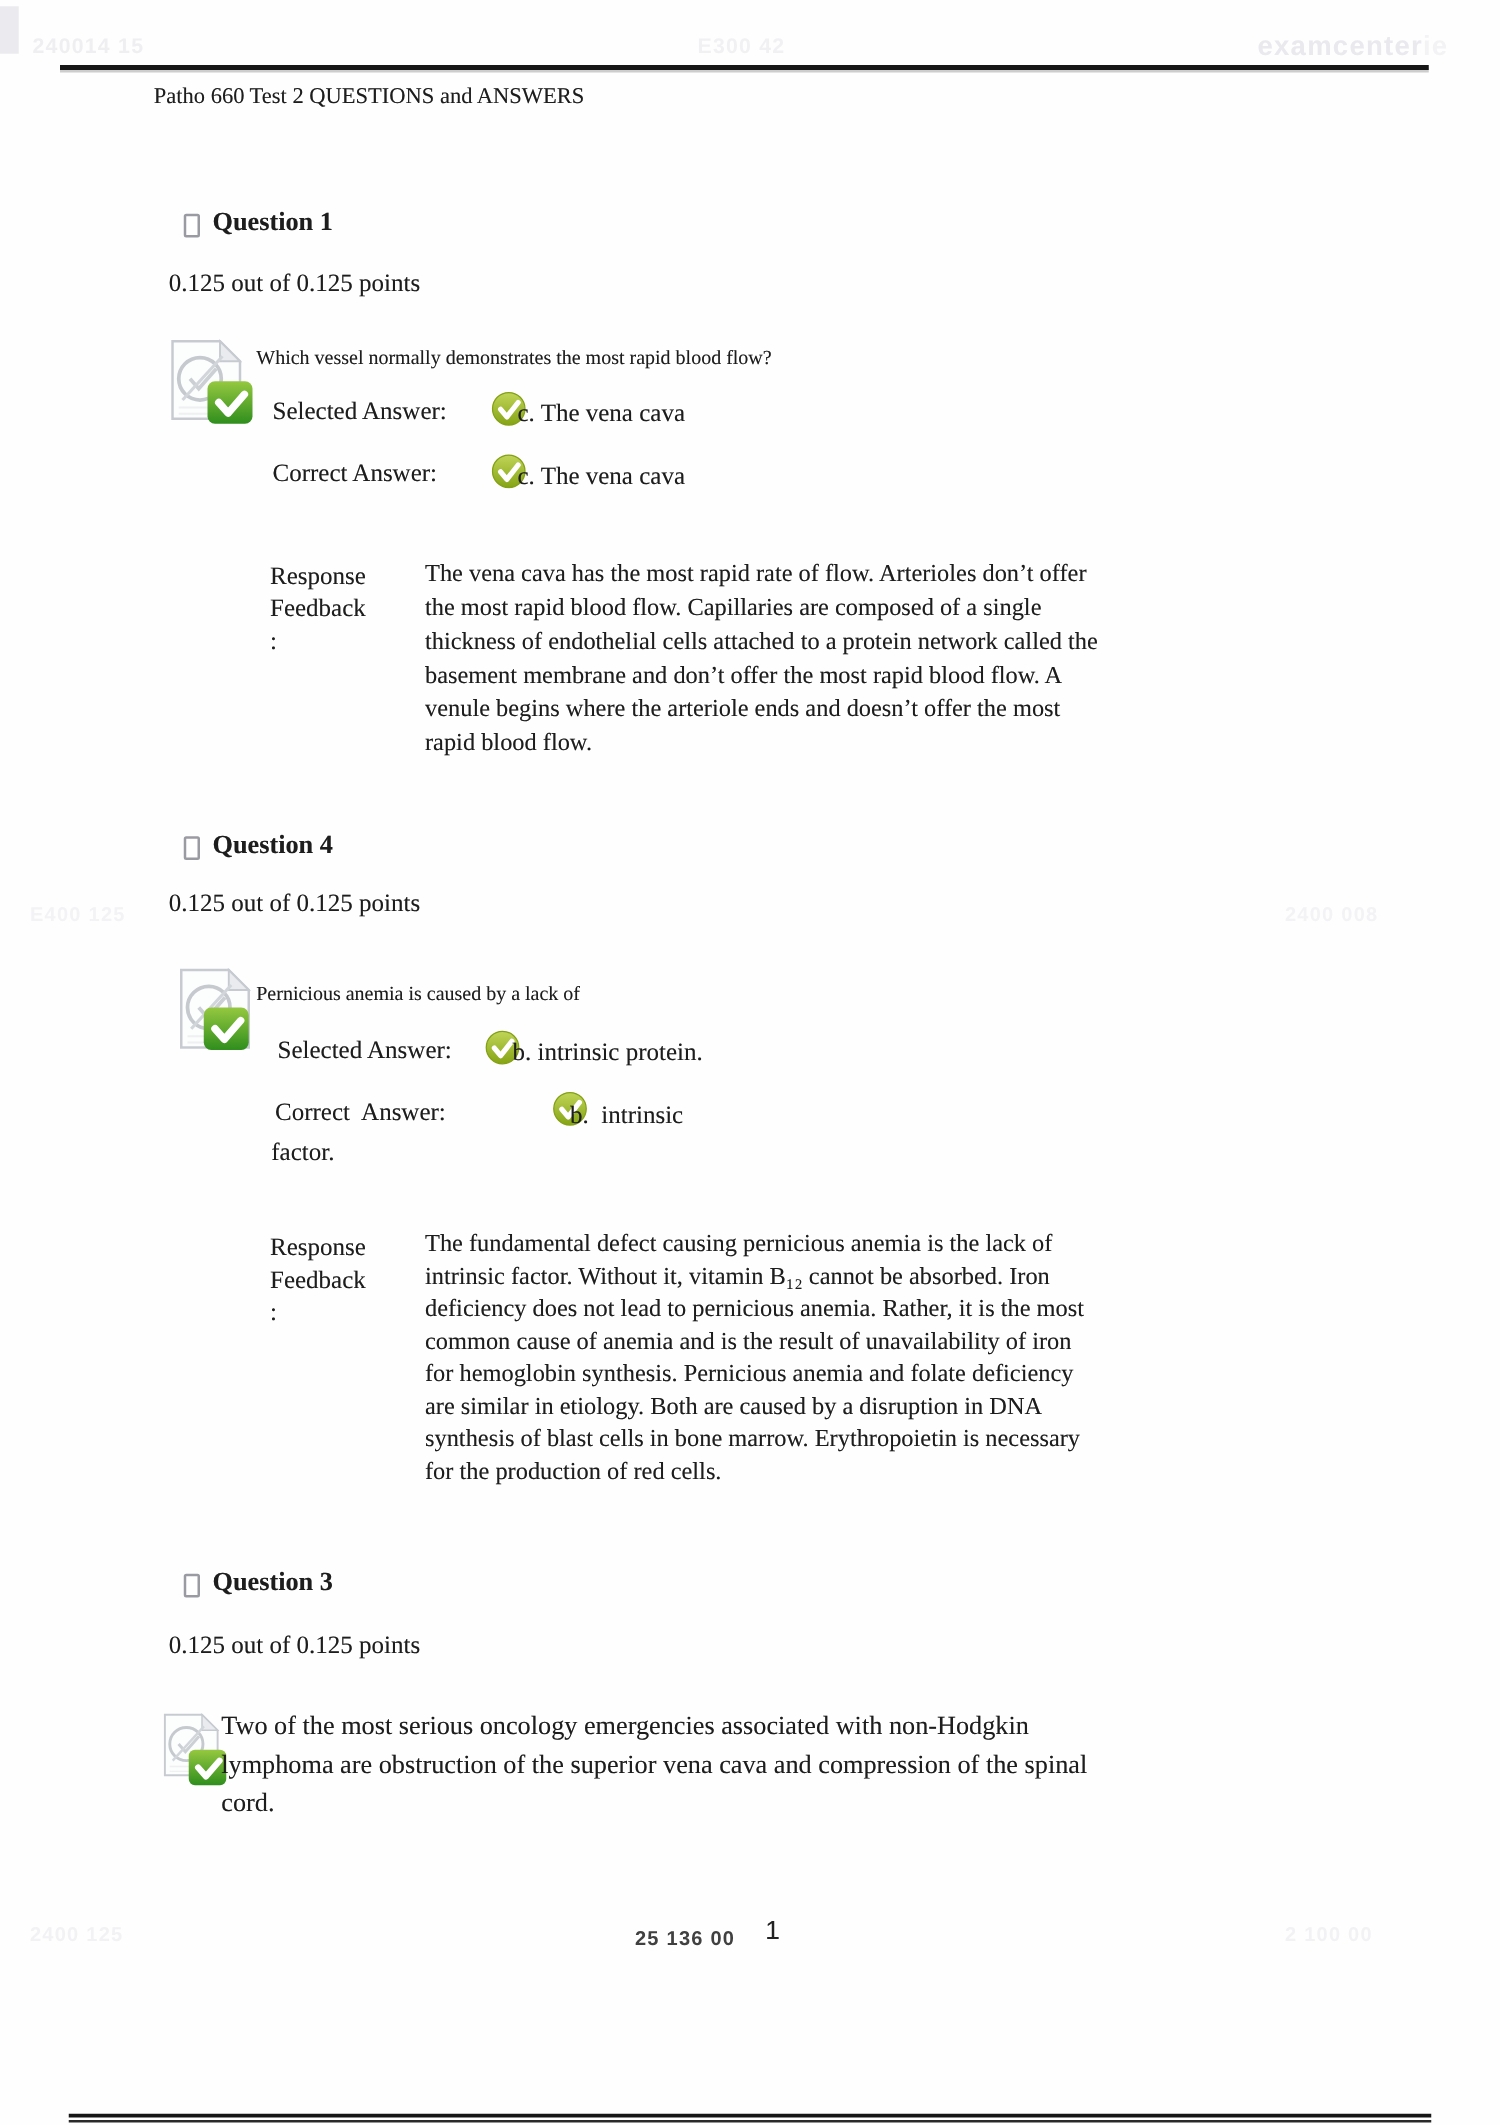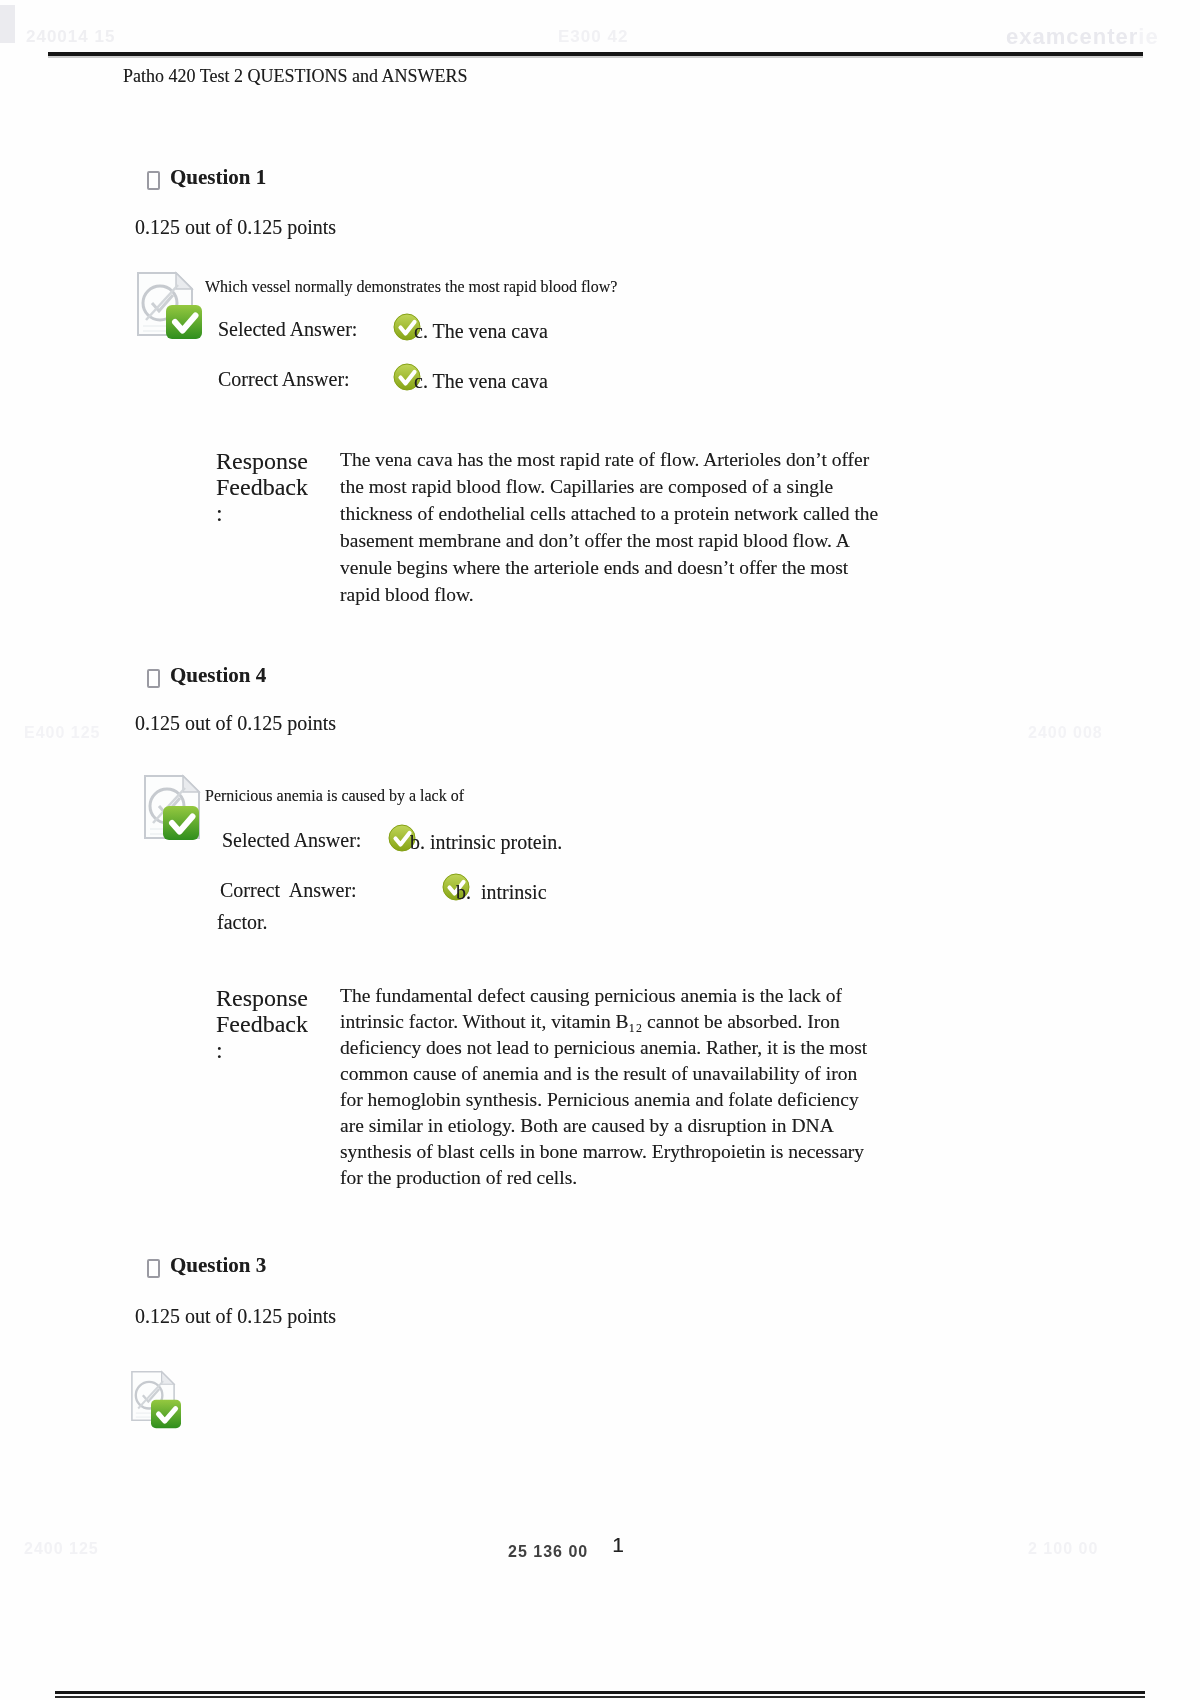--- a/index.html
+++ b/index.html
@@ -35,21 +35,21 @@
   .q-block{position:absolute;left:0;width:1200px;}
   #q1{top:160px;height:470px;}
   #q2{top:655px;height:560px;}
   #q3{top:1245px;height:230px;}
 
   .tofu{width:9px;height:15px;border:2px solid #9a9aa2;border-radius:2px;background:#fff;}
   .q-heading{font-size:21px;font-weight:bold;}
   .q-points{font-size:20px;}
   .q-prompt{font-size:16px;line-height:25px;}
   .ans-label,.ans-value{font-size:20px;}
-  .fb-label{font-size:24px;line-height:26px;}
+  .fb-label{font-size:20px;line-height:26px;}
   .fb-text{font-size:19.5px;}
   .fb-q1{line-height:27px;}
   .fb-q2{line-height:26px;}
   .q3-prompt{font-size:21px;line-height:31px;}
 
   .page-number{left:596px;top:1533px;width:44px;text-align:center;z-index:1;
     font-family:"Liberation Sans",sans-serif;font-size:21px;color:#222;}
 
   .doc-icon{width:64px;height:68px;}
   .badge{position:absolute;}
@@ -80,21 +80,21 @@
   <div class="abs wm wm-ml">E400 125</div>
   <div class="abs wm wm-mr">2400 008</div>
   <div class="abs wm wm-bl">2400 125</div>
   <div class="abs wm wm-bc">25 136 00</div>
   <div class="abs wm wm-br">2 100 00</div>
 
   <div class="abs rule rule-top"></div>
   <div class="abs rule rule-bottom-a"></div>
   <div class="abs rule-bottom-b abs"></div>
 
-  <div class="abs doc-title txt">Patho 420 Test 2 QUESTIONS and ANSWERS</div>
+  <div class="abs doc-title txt">Patho 660 Test 2 QUESTIONS and ANSWERS</div>
 
   <div class="q-block" id="q1">
     <span class="abs tofu" style="left:147px;top:11px;"></span>
     <div class="abs q-heading txt" style="left:170px;top:5px;">Question 1</div>
     <div class="abs q-points txt" style="left:135px;top:56px;">0.125 out of 0.125 points</div>
 
     <div class="abs" style="left:133px;top:110px;">
       <svg class="doc-icon" viewBox="0 0 64 68">
         <path d="M5 3 h38 l16 16 v46 h-54 z" fill="#fcfdfd" stroke="#c7cbd1" stroke-width="2"></path>
         <path d="M43 3 v16 h16 z" fill="#e9ebee" stroke="#c7cbd1" stroke-width="1.5"></path>
@@ -222,17 +222,20 @@
         <path d="M45 15 L13 50" stroke="#d2d6da" stroke-width="2.5"></path>
       </svg>
       <span class="badge" style="left:22px;top:36px;">
         <svg width="32" height="30" viewBox="0 0 38 36">
           <rect x="1" y="1" width="36" height="34" rx="6" fill="url(#badgeGrad)"></rect>
           <path d="M10 18 l7.5 8.5 l13 -15" stroke="#ffffff" stroke-width="6" fill="none" stroke-linecap="round" stroke-linejoin="round"></path>
         </svg>
       </span>
     </div>
 
+    <div class="abs q3-prompt ml txt" style="left:177px;top:120px;width:860px;">Two of the most serious oncology emergencies associated with non-Hodgkin
+lymphoma are obstruction of the superior vena cava and compression of the spinal
+cord.</div>
   </div>
 
   <div class="abs page-number txt">1</div>
 
 </div>
 
 </body></html>

